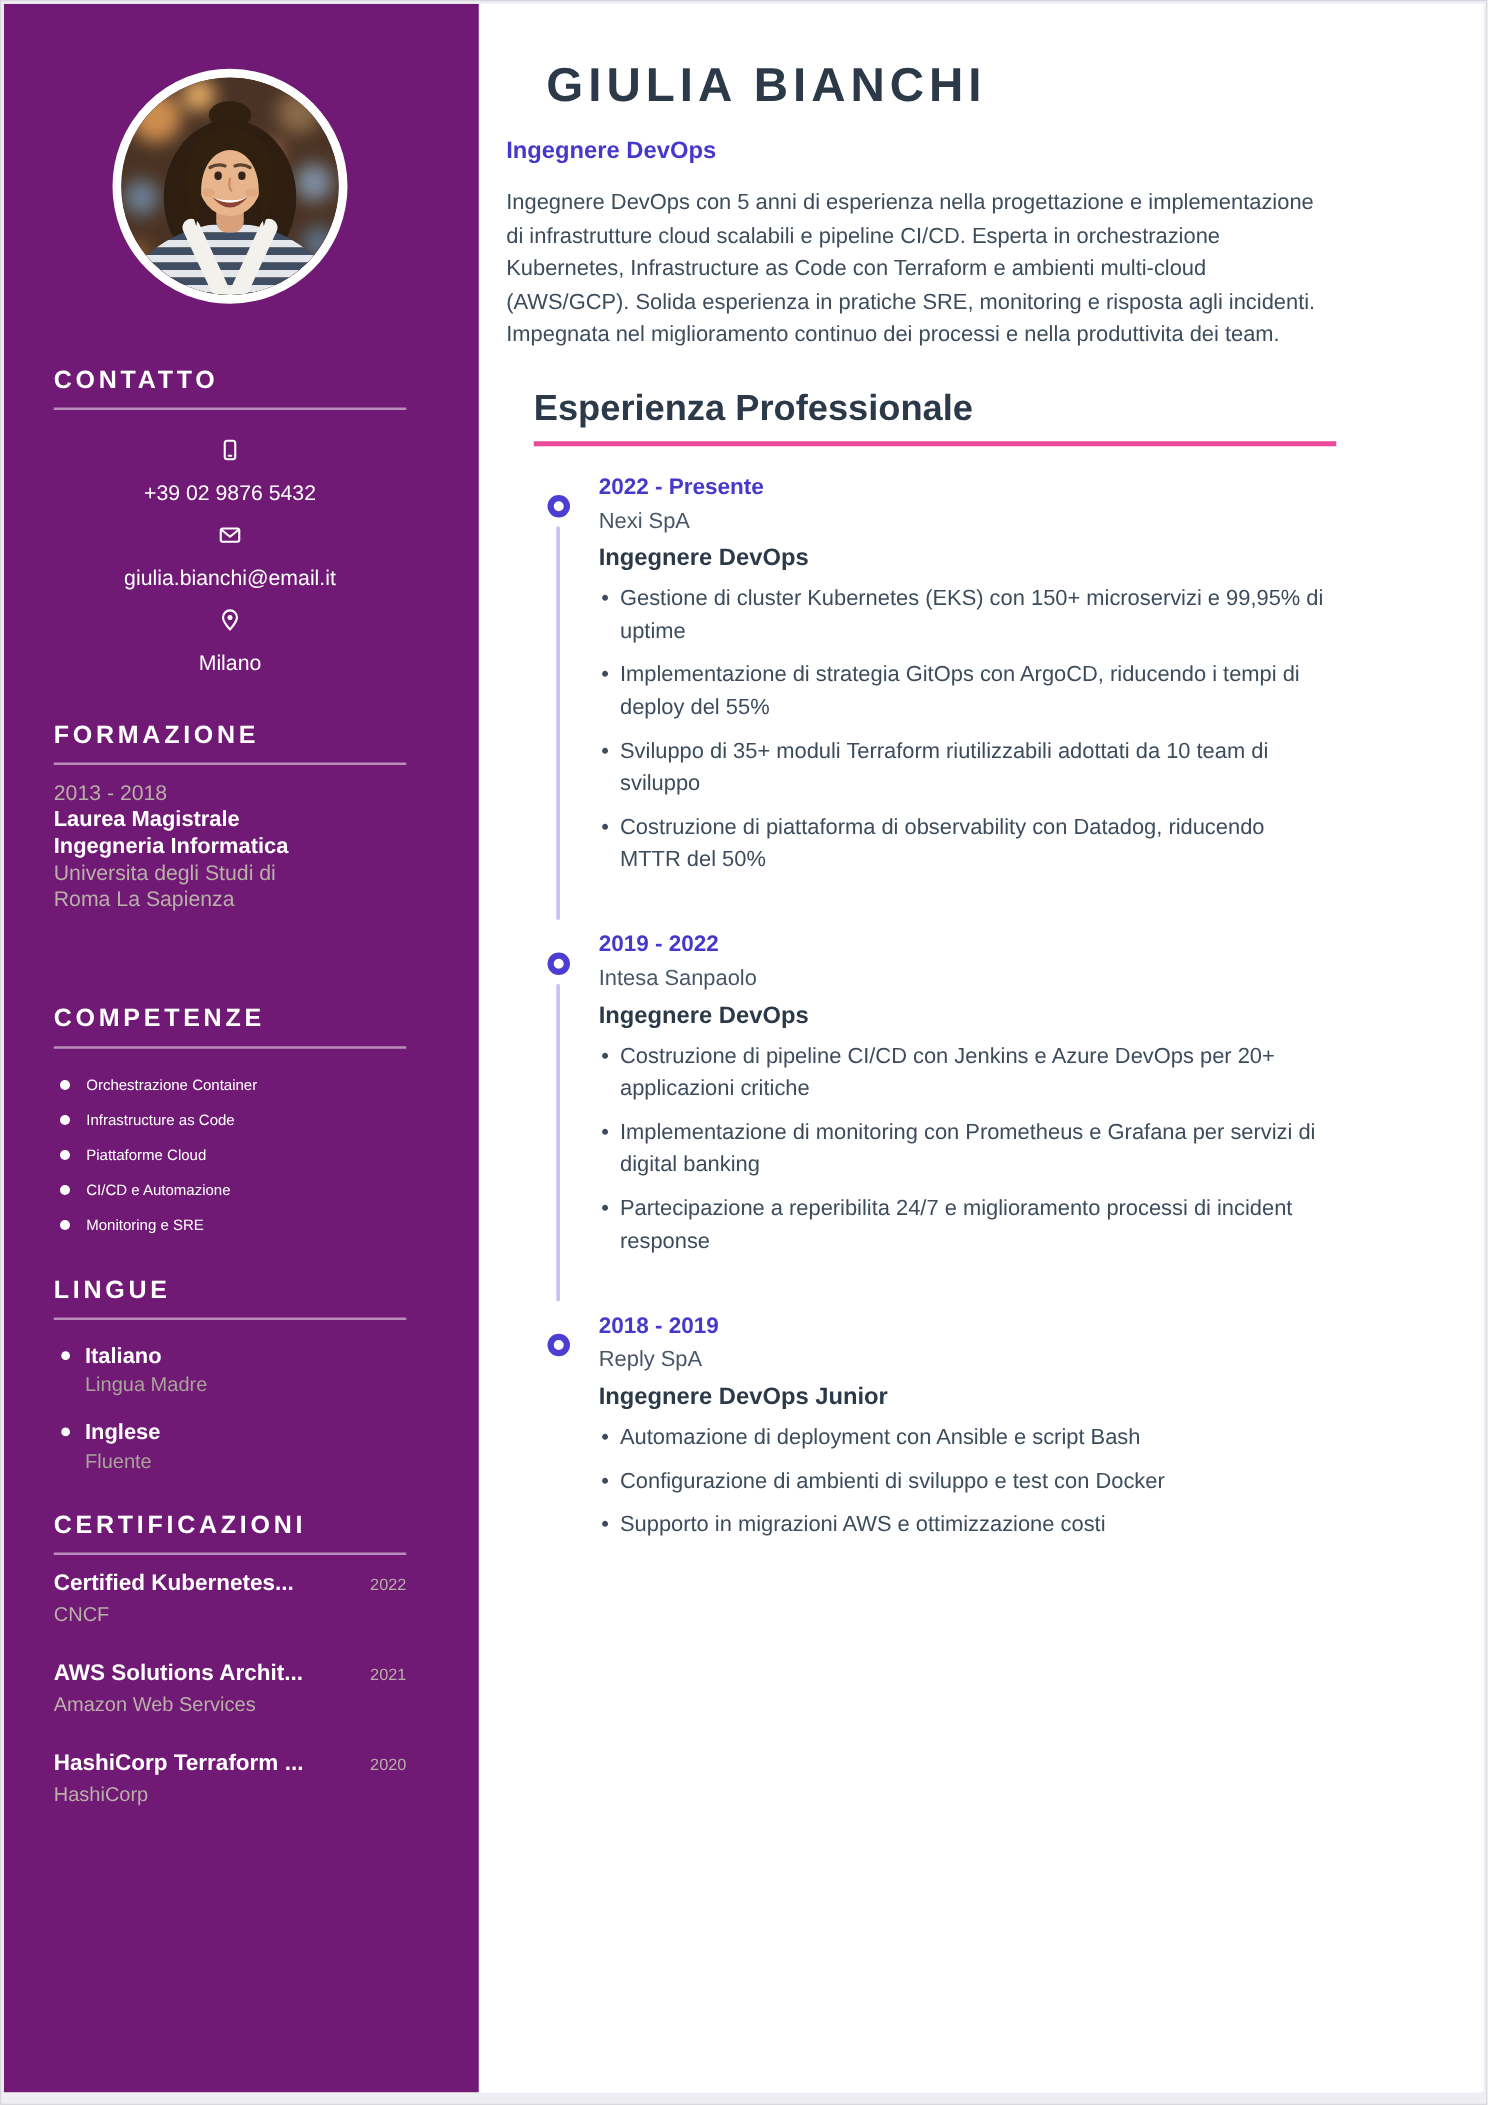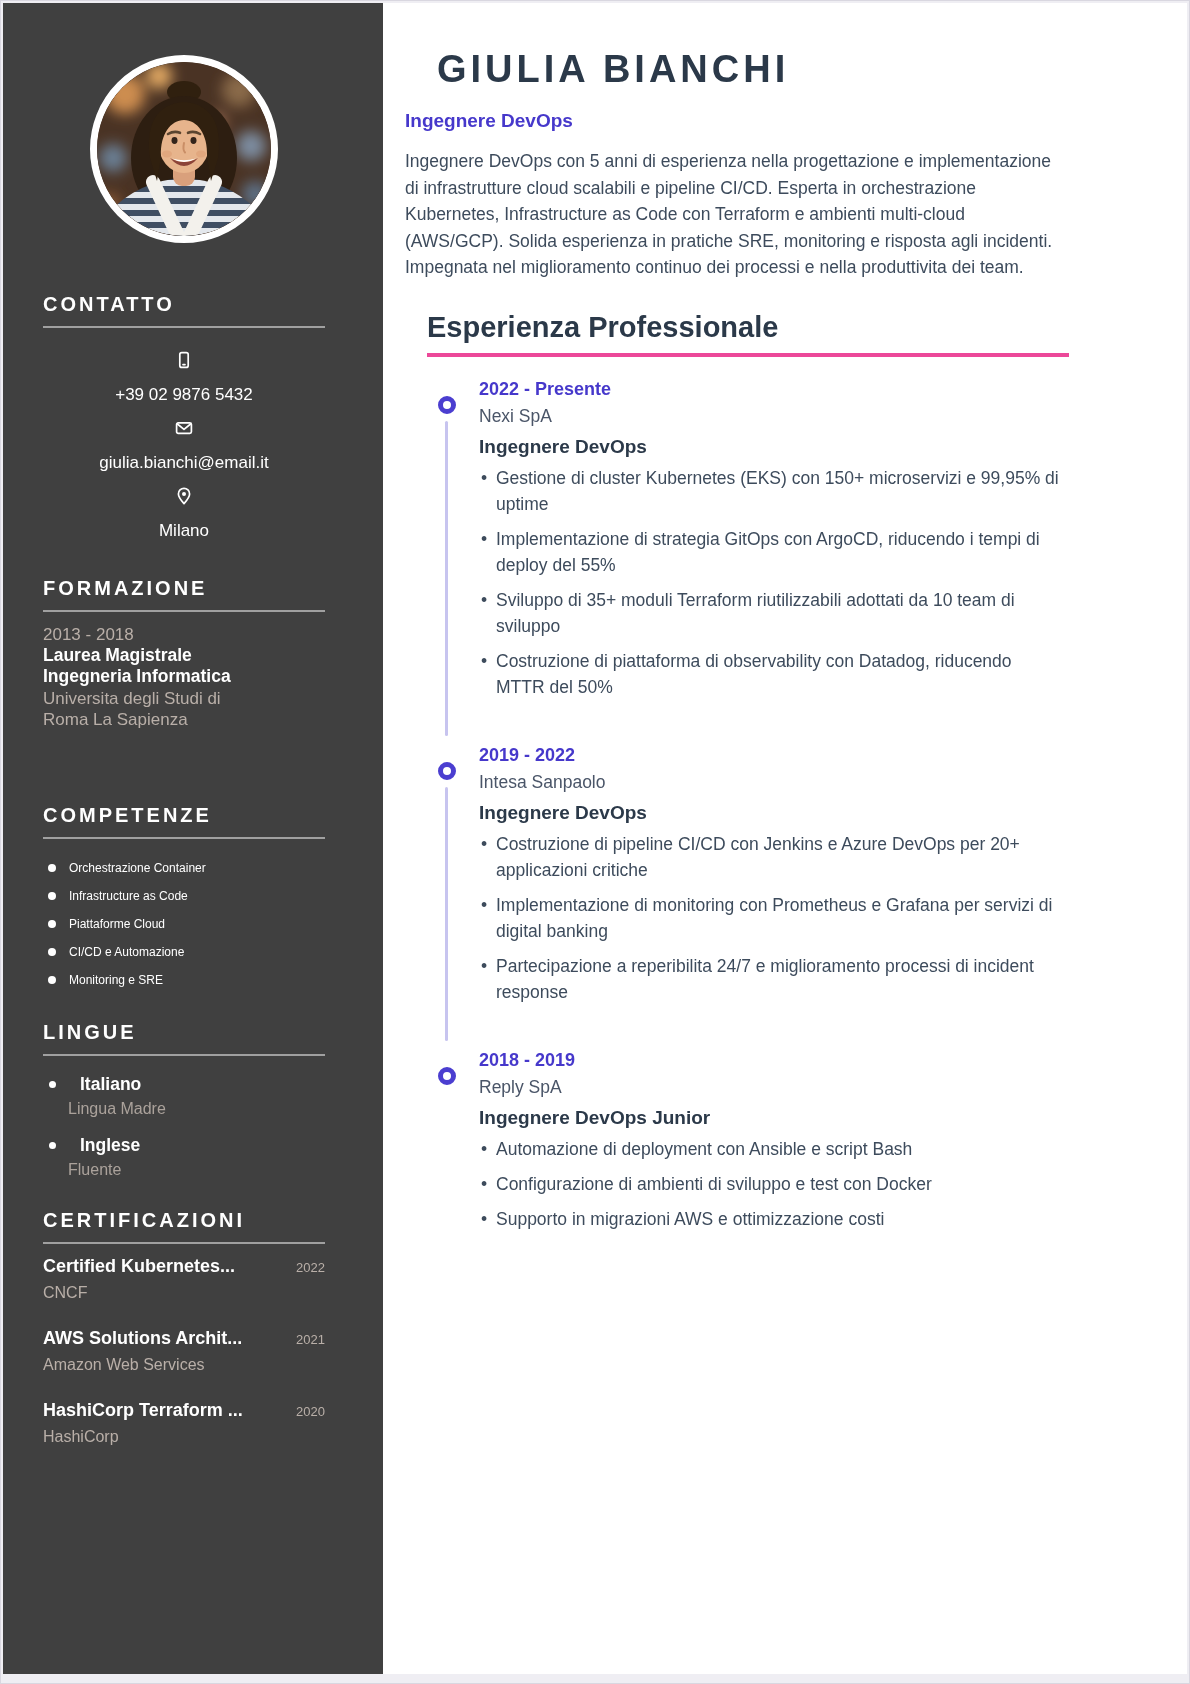--- a/index.html
+++ b/index.html
@@ -3,21 +3,21 @@
 <meta charset="utf-8">
 <style>
   * { margin:0; padding:0; box-sizing:border-box; }
   html,body { background:#e9e7ee; }
   body { font-family:"Liberation Sans","DejaVu Sans",sans-serif; }
   .page { width:1190px; height:1684px; background:#efeef3; padding:3px 3px 10px 3px; margin:0 auto;
           box-shadow:inset 0 0 0 1px #d9d7e0; }
   .sheet { width:100%; height:100%; background:#ffffff; display:flex; overflow:hidden; }
 
   
-  .sidebar { width:380px; flex:0 0 380px; background:#404040; color:#fff; padding:52px 58px 40px 40px; }
+  .sidebar { width:380px; flex:0 0 380px; background:#701a75; color:#fff; padding:52px 58px 40px 40px; }
   .photo-wrap { display:flex; justify-content:center; margin-bottom:50px; }
   .photo { width:188px; height:188px; border-radius:50%; border:7px solid #ffffff; overflow:hidden; background:#4a3526; }
   .photo svg { display:block; width:100%; height:100%; }
 
   .s-section { margin-bottom:0; }
   .s-heading { font-size:20px; font-weight:bold; letter-spacing:3px; color:#ffffff; }
   .s-divider { border-bottom:2px solid rgba(255,255,255,0.5); margin-top:10px; }
 
   .contact-list { margin-top:22px; }
   .contact-row { display:flex; align-items:center; gap:15px; margin-bottom:13px; font-size:17px; color:#ffffff;flex-direction:column; }
@@ -32,21 +32,21 @@
   .gap-edu { margin-top:74px; }
   .gap-skills { margin-top:34px; }
   .gap-langs { margin-top:30px; }
 
   .skill-list { margin-top:22px; list-style:none; }
   .skill-item { display:flex; align-items:center; gap:13px; font-size:12px; color:#ffffff; margin-bottom:14px; }
   .dot { width:8px; height:8px; border-radius:50%; background:#ffffff; flex:0 0 auto; margin-left:5px; }
 
   .lang-list { margin-top:18px; list-style:none; }
   .lang-item { margin-bottom:17px; }
-  .lang-name-row { display:flex; align-items:center; gap:24px; }
+  .lang-name-row { display:flex; align-items:center; gap:12px; }
   .lang-name { font-size:17.5px; font-weight:bold; color:#ffffff; }
   .lang-level { font-size:16px; color:#ABA29B; margin-left:25px; margin-top:5px; }
   .lang-item .dot { width:7px; height:7px; margin-left:6px; }
 
   .cert-list { margin-top:12px; }
   .cert-item { margin-bottom:26px; }
   .cert-row { display:flex; justify-content:space-between; align-items:baseline; }
   .cert-name { font-size:18px; font-weight:bold; color:#ffffff; white-space:nowrap; }
   .cert-year { font-size:13px; color:#B9AFA8; }
   .cert-issuer { font-size:16px; color:#B9AFA8; margin-top:7px; }

